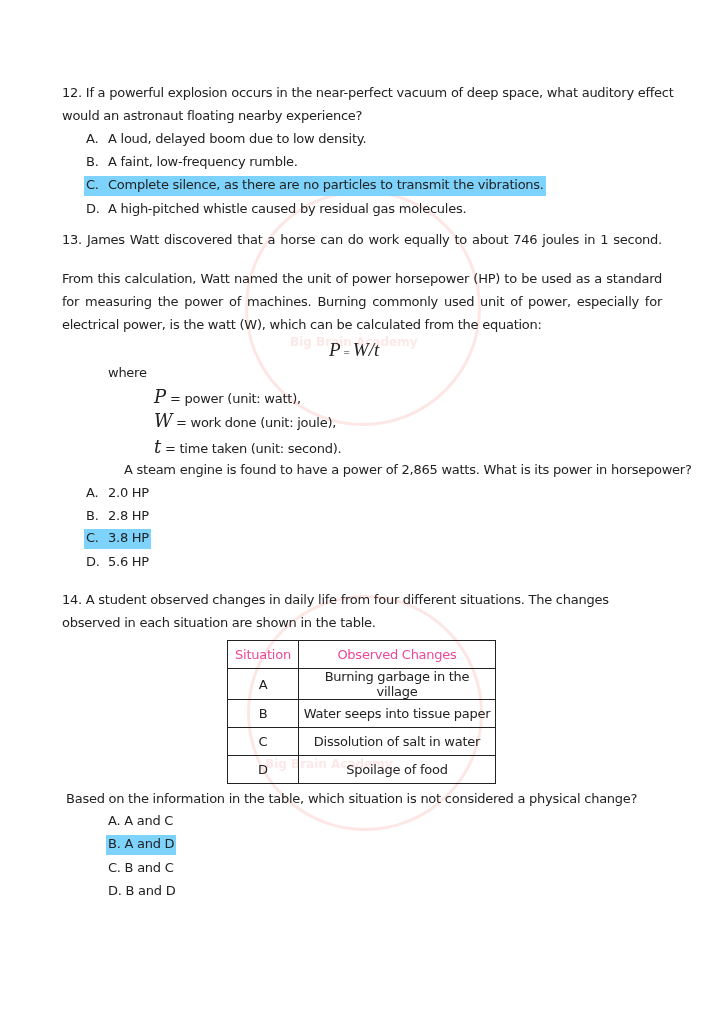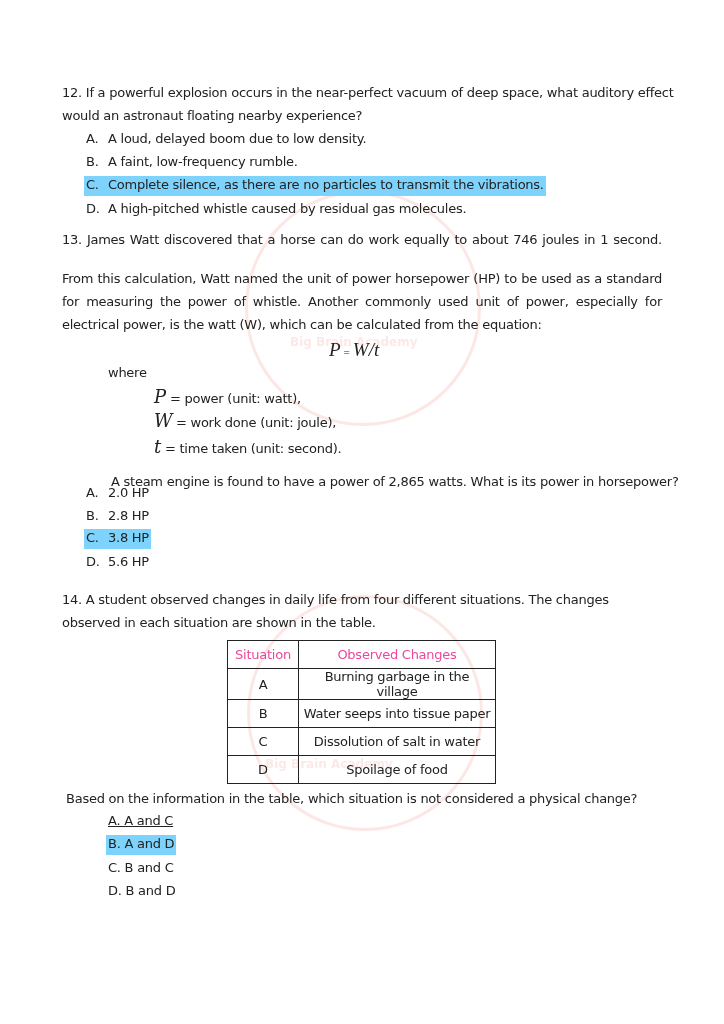--- a/index.html
+++ b/index.html
@@ -54,40 +54,40 @@
     <span class="opt-letter">C.</span><span>Complete silence, as there are no particles to transmit the vibrations.</span>
   </div>
   <div class="line" style="left:86px; top:201px;">
     <span class="opt-letter">D.</span><span>A high-pitched whistle caused by residual gas molecules.</span>
   </div>
 </div>
 
 <div>
   <div class="line justify" style="left:62px; top:232px; width:600px;">13. James Watt discovered that a horse can do work equally to about 746 joules in 1 second.</div>
   <div class="line justify" style="left:62px; top:271px; width:600px;">From this calculation, Watt named the unit of power horsepower (HP) to be used as a standard</div>
-  <div class="line justify" style="left:62px; top:294px; width:600px;">for measuring the power of whistle. Another commonly used unit of power, especially for</div>
+  <div class="line justify" style="left:62px; top:294px; width:600px;">for measuring the power of machines. Burning commonly used unit of power, especially for</div>
   <div class="line" style="left:62px; top:317px;">electrical power, is the watt (W), which can be calculated from the equation:</div>
 
   <div class="eq" style="left:329px; top:336px;">
     <span>P</span><span class="eqsign">=</span><span>W/t</span>
   </div>
 
   <div class="line" style="left:108px; top:365px;">where</div>
 
   <div class="line" style="left:154px; top:387px; line-height:20px;">
     <span class="sym">P</span><span>= power (unit: watt),</span>
   </div>
   <div class="line" style="left:154px; top:411px; line-height:20px;">
     <span class="sym" style="width:22px;">W</span><span>= work done (unit: joule),</span>
   </div>
   <div class="line" style="left:154px; top:437px; line-height:20px;">
     <span class="sym" style="width:11px;">t</span><span>= time taken (unit: second).</span>
   </div>
 
-  <div class="line" style="left:111px; top:462px;margin-top:12px;">A steam engine is found to have a power of 2,865 watts. What is its power in horsepower?</div>
+  <div class="line" style="left:124px; top:462px;">A steam engine is found to have a power of 2,865 watts. What is its power in horsepower?</div>
 
   <div class="line" style="left:86px; top:485px;">
     <span class="opt-letter">A.</span><span>2.0 HP</span>
   </div>
   <div class="line" style="left:86px; top:508px;">
     <span class="opt-letter">B.</span><span>2.8 HP</span>
   </div>
   <div class="line hl" style="left:84px; top:529px; padding:1px 2px 3px 2px;">
     <span class="opt-letter">C.</span><span>3.8 HP</span>
   </div>
@@ -120,17 +120,17 @@
     </tr>
     <tr>
       <td class="c1">D</td>
       <td class="c2">Spoilage of food</td>
     </tr>
   </tbody>
     </table>
 
   <div class="line" style="left:66px; top:791px;">Based on the information in the table, which situation is not considered a physical change?</div>
 
-  <div class="line" style="left:108px; top:813px;text-decoration:underline;">A. A and C</div>
+  <div class="line" style="left:108px; top:813px;">A. A and C</div>
   <div class="line hl" style="left:106px; top:835px; padding:1px 2px 3px 2px;">B. A and D</div>
   <div class="line" style="left:108px; top:860px;">C. B and C</div>
   <div class="line" style="left:108px; top:883px;">D. B and D</div>
 </div>
 
 </body></html>

